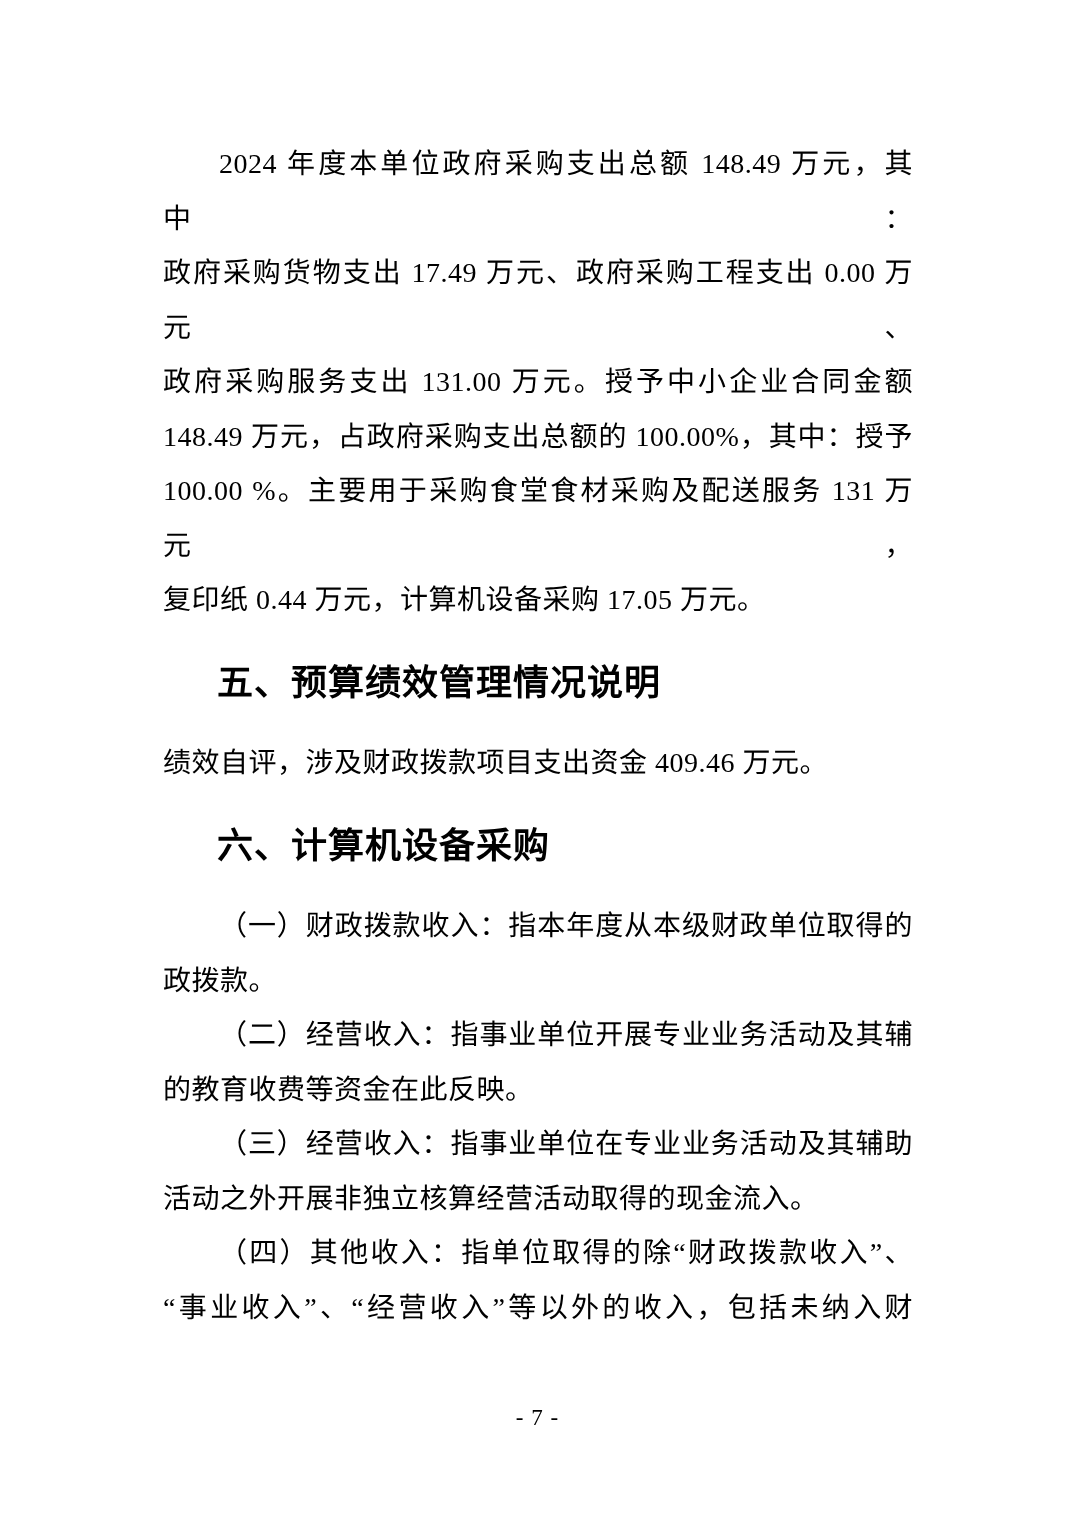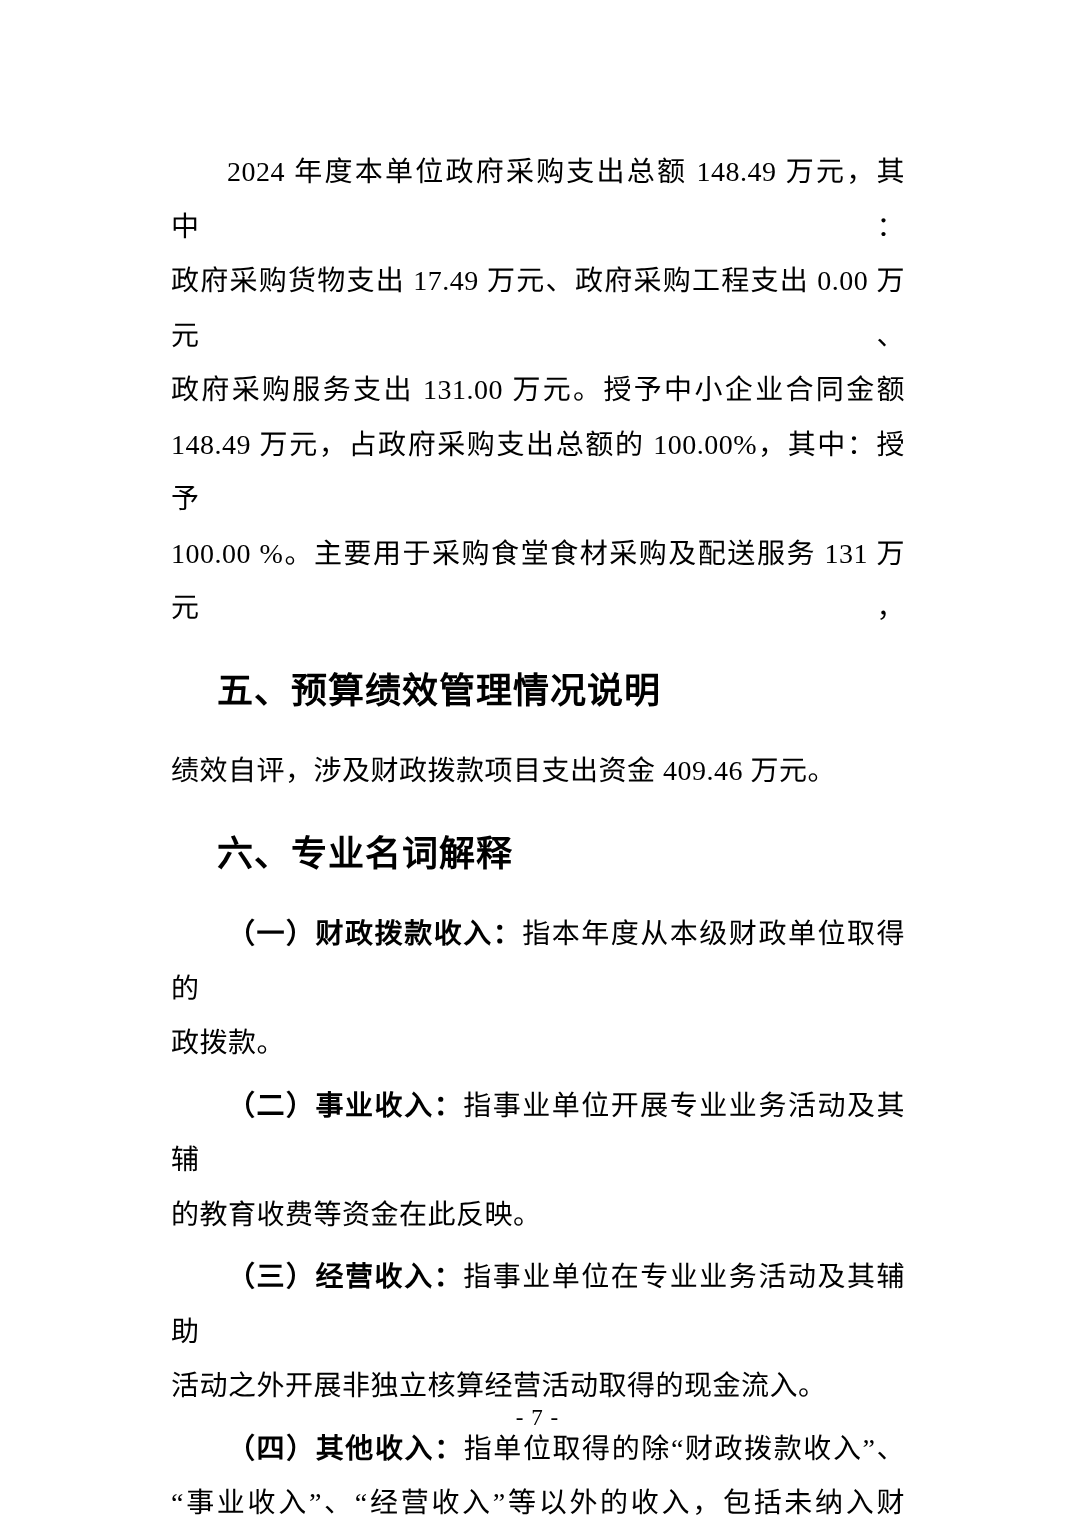--- a/index.html
+++ b/index.html
@@ -21,41 +21,41 @@
     inset: 0;
     background: #ffffff;
   }
   .content {
     position: absolute;
     left: 163px;
     top: 137px;
     width: 750px;
   }
   .para {
-    margin: 8px;
+    margin: 0;
     padding: 0;
   }
   .line {
     display: block;
     font-size: 28px;
     line-height: 54.5px;
     text-align: justify;
     text-justify: inter-character;
     white-space: normal;
     letter-spacing: 0.5px;
   }
   
   .line.fill {
     text-align-last: justify;
   }
   .line.indent {
     text-indent: 56px;
   }
   .lead {
-    font-weight: bold;
+    font-weight: normal;
     font-family: "Liberation Serif", "DejaVu Serif", serif;
   }
   .heading {
     display: block;
     font-family: "Liberation Sans", "DejaVu Sans", sans-serif;
     font-weight: bold;
     font-size: 36px;
     line-height: 54.5px;
     text-indent: 54px;
     margin: 28px 0 26px 0;
@@ -77,37 +77,38 @@
 
 <div class="page">
   <div class="content">
 
     <p class="para">
       <span class="line fill indent">2024 年度本单位政府采购支出总额 148.49 万元，其中：</span>
       <span class="line fill">政府采购货物支出 17.49 万元、政府采购工程支出 0.00 万元、</span>
       <span class="line fill">政府采购服务支出 131.00 万元。授予中小企业合同金额</span>
       <span class="line fill">148.49 万元，占政府采购支出总额的 100.00%，其中：授予</span>
       <span class="line fill">100.00 %。主要用于采购食堂食材采购及配送服务 131 万元，</span>
+      <span class="line">复印纸 0.44 万元，计算机设备采购 17.05 万元。</span>
     </p>
 
     <h2 class="heading">五、预算绩效管理情况说明</h2>
 
     <p class="para">
       <span class="line">绩效自评，涉及财政拨款项目支出资金 409.46 万元。</span>
     </p>
 
-    <h2 class="heading">六、专业名词解释</h2>
+    <h2 class="heading">六、计算机设备采购</h2>
 
     <p class="para">
       <span class="line fill indent"><b class="lead">（一）财政拨款收入：</b><span>指本年度从本级财政单位取得的</span></span>
       <span class="line">政拨款。</span>
     </p>
 
     <p class="para">
-      <span class="line fill indent"><b class="lead">（二）事业收入：</b><span>指事业单位开展专业业务活动及其辅</span></span>
+      <span class="line fill indent"><b class="lead">（二）经营收入：</b><span>指事业单位开展专业业务活动及其辅</span></span>
       <span class="line">的教育收费等资金在此反映。</span>
     </p>
 
     <p class="para">
       <span class="line fill indent"><b class="lead">（三）经营收入：</b><span>指事业单位在专业业务活动及其辅助</span></span>
       <span class="line">活动之外开展非独立核算经营活动取得的现金流入。</span>
     </p>
 
     <p class="para">
       <span class="line fill indent"><b class="lead">（四）其他收入：</b><span>指单位取得的除“财政拨款收入”、</span></span>

